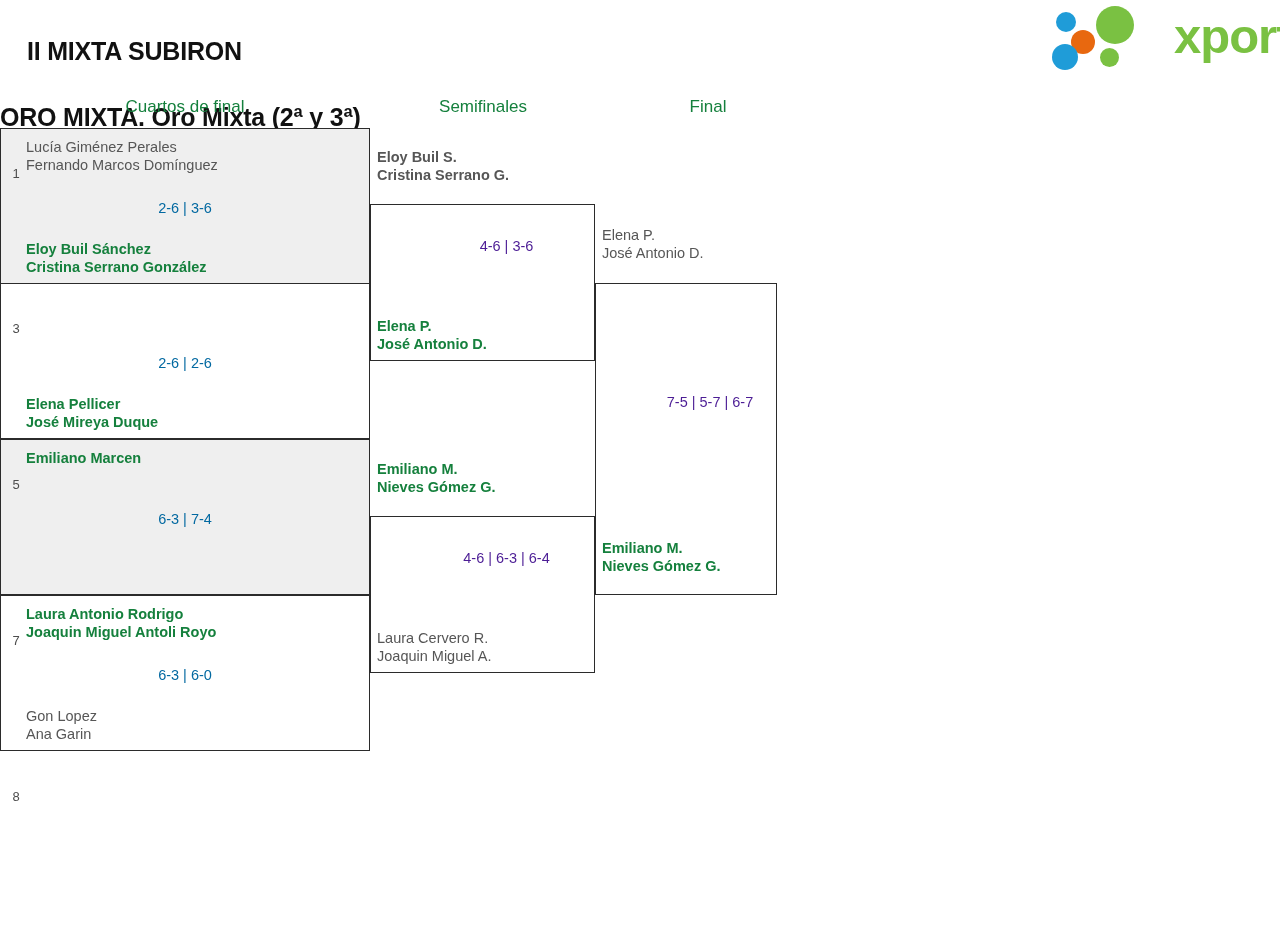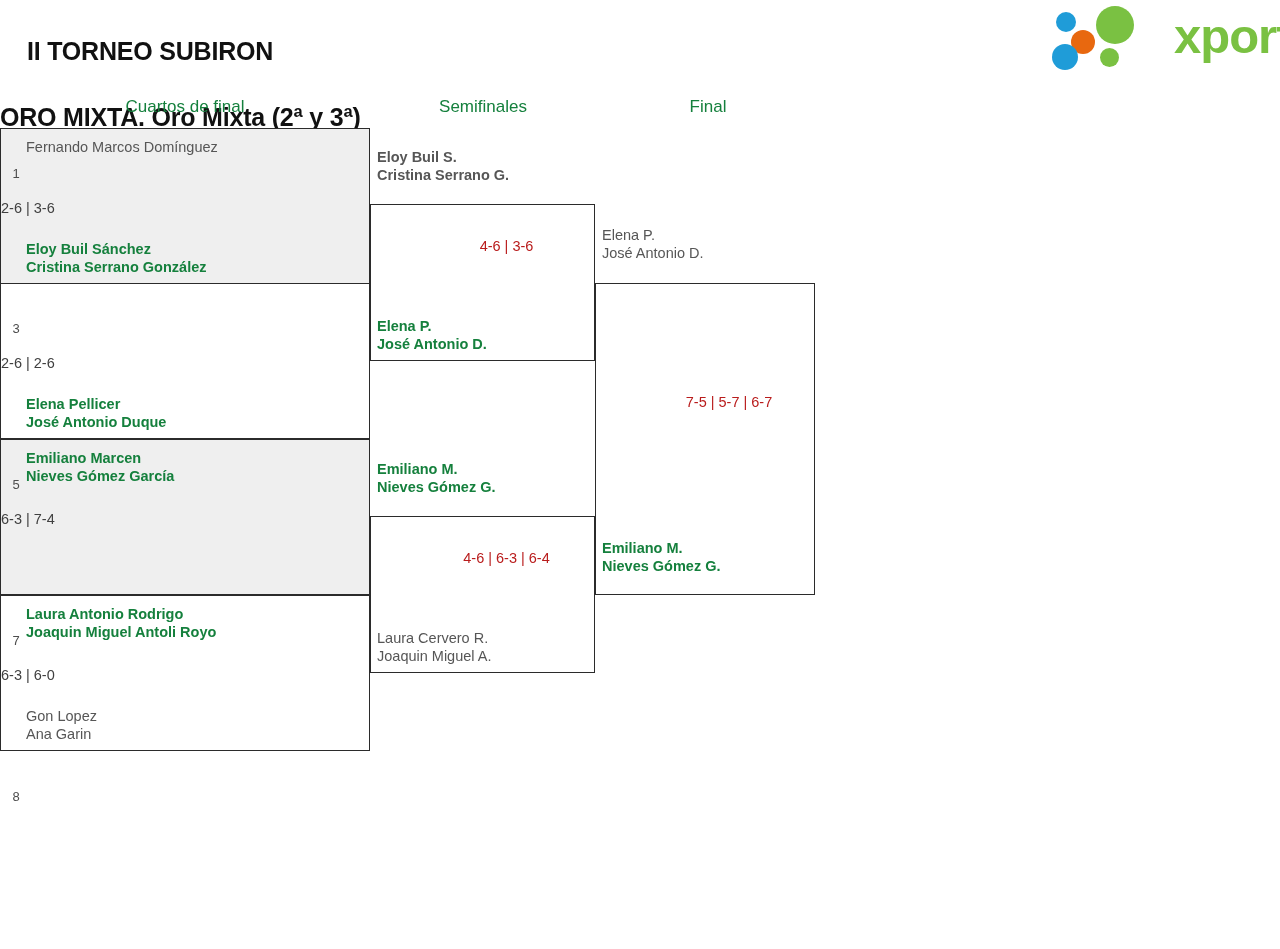--- a/index.html
+++ b/index.html
@@ -60,108 +60,108 @@
   .qf .team {
     position: absolute; left: 25px; right: 6px;
     font-size: 14.5px; line-height: 18px;
   }
   .qf .team .ln { display: block; white-space: nowrap; }
   .qf .team.top { top: 9px; }
   .qf .team.bot { top: 111px; }
 
   .qf .score {
     position: absolute; left: 0; right: 0; top: 70px;
-    font-size: 14.5px; color: #404040; line-height: 18px;
+    text-align: center; font-size: 14.5px; color: #0369a1; line-height: 18px;
   }
 
   
   .loser { color: #565656; font-weight: 400; }
   .winner { color: #15803d; font-weight: 700; }
 
   
   .sf { left: 370px; width: 225px; height: 157px; }
   #sf1 { top: 204px; }
   #sf2 { top: 516px; }
 
   .sf .score, .fi .score {
     position: absolute; left: 0; right: 0;
-    text-align: center; font-size: 14.5px; color: #b91c1c; line-height: 18px; padding-left: 48px;
+    text-align: center; font-size: 14.5px; color: #4c1d95; line-height: 18px; padding-left: 48px;
   }
   .sf .score { top: 32px; }
 
   
   .adv {
     position: absolute; font-size: 14.5px; line-height: 18px;
   }
   .adv .ln { display: block; white-space: nowrap; }
 
   #sf1-adv { left: 377px; top: 148px; font-weight: bold; }
   #sf2-adv { left: 377px; top: 460px; }
   #fi-adv  { left: 602px; top: 226px; }
 
   
   .in-bot { position: absolute; left: 6px; top: 112px; font-size: 14.5px; line-height: 18px; }
   .in-bot .ln { display: block; white-space: nowrap; }
 
   
-  .fi { left: 595px; width: 220px; height: 312px; top: 283px; }
+  .fi { left: 595px; width: 182px; height: 312px; top: 283px; }
   .fi .score { top: 109px; }
   .fi .in-bot { top: 255px; }
 </style>
 </head>
 <body>
 
 <div id="root">
 
   <div class="title">
-    <span>II TORNEO SUBIRON</span>
+    <span>II MIXTA SUBIRON</span>
     <span class="line2">ORO MIXTA. Oro Mixta (2ª y 3ª)</span>
   </div>
 
   <div class="logo">
     <span class="dot" style="left:4px;  top:8px;  width:20px; height:20px; background:#1f9cd8;"></span>
     <span class="dot" style="left:19px; top:26px; width:24px; height:24px; background:#e8680f;"></span>
     <span class="dot" style="left:0px;  top:40px; width:26px; height:26px; background:#1f9cd8;"></span>
     <span class="dot" style="left:44px; top:2px;  width:38px; height:38px; background:#7ac142;"></span>
     <span class="dot" style="left:48px; top:44px; width:19px; height:19px; background:#7ac142;"></span>
     <span class="word">xporty</span>
   </div>
 
   <div class="round-head" id="head-qf">Cuartos de final</div>
   <div class="round-head" id="head-sf">Semifinales</div>
   <div class="round-head" id="head-fi">Final</div>
 
   <div class="box qf gray" id="qf1">
     <div class="seed top">1</div>
     <div class="team top loser">
+      <span class="ln">Lucía Giménez Perales</span>
       <span class="ln">Fernando Marcos Domínguez</span>
     </div>
     <div class="score">2-6 | 3-6</div>
     <div class="seed bot">2</div>
     <div class="team bot winner">
       <span class="ln">Eloy Buil Sánchez</span>
       <span class="ln">Cristina Serrano González</span>
     </div>
   </div>
 
   <div class="box qf" id="qf2">
     <div class="seed top">3</div>
     <div class="score">2-6 | 2-6</div>
     <div class="seed bot">4</div>
     <div class="team bot winner">
       <span class="ln">Elena Pellicer</span>
-      <span class="ln">José Antonio Duque</span>
+      <span class="ln">José Mireya Duque</span>
     </div>
   </div>
 
   <div class="box qf gray" id="qf3">
     <div class="seed top">5</div>
     <div class="team top winner">
       <span class="ln">Emiliano Marcen</span>
-      <span class="ln">Nieves Gómez García</span>
     </div>
     <div class="score">6-3 | 7-4</div>
     <div class="seed bot">6</div>
   </div>
 
   <div class="box qf" id="qf4">
     <div class="seed top">7</div>
     <div class="team top winner">
       <span class="ln">Laura Antonio Rodrigo</span>
       <span class="ln">Joaquin Miguel Antoli Royo</span>

